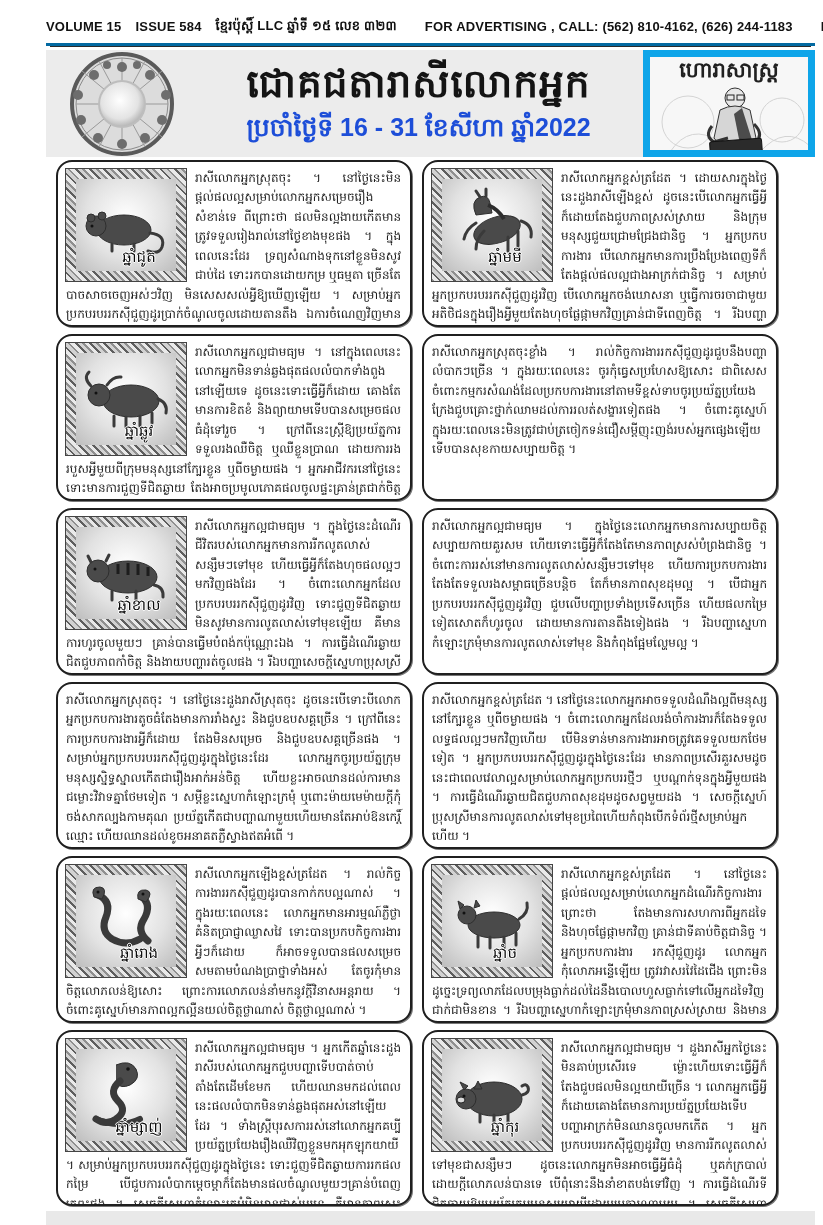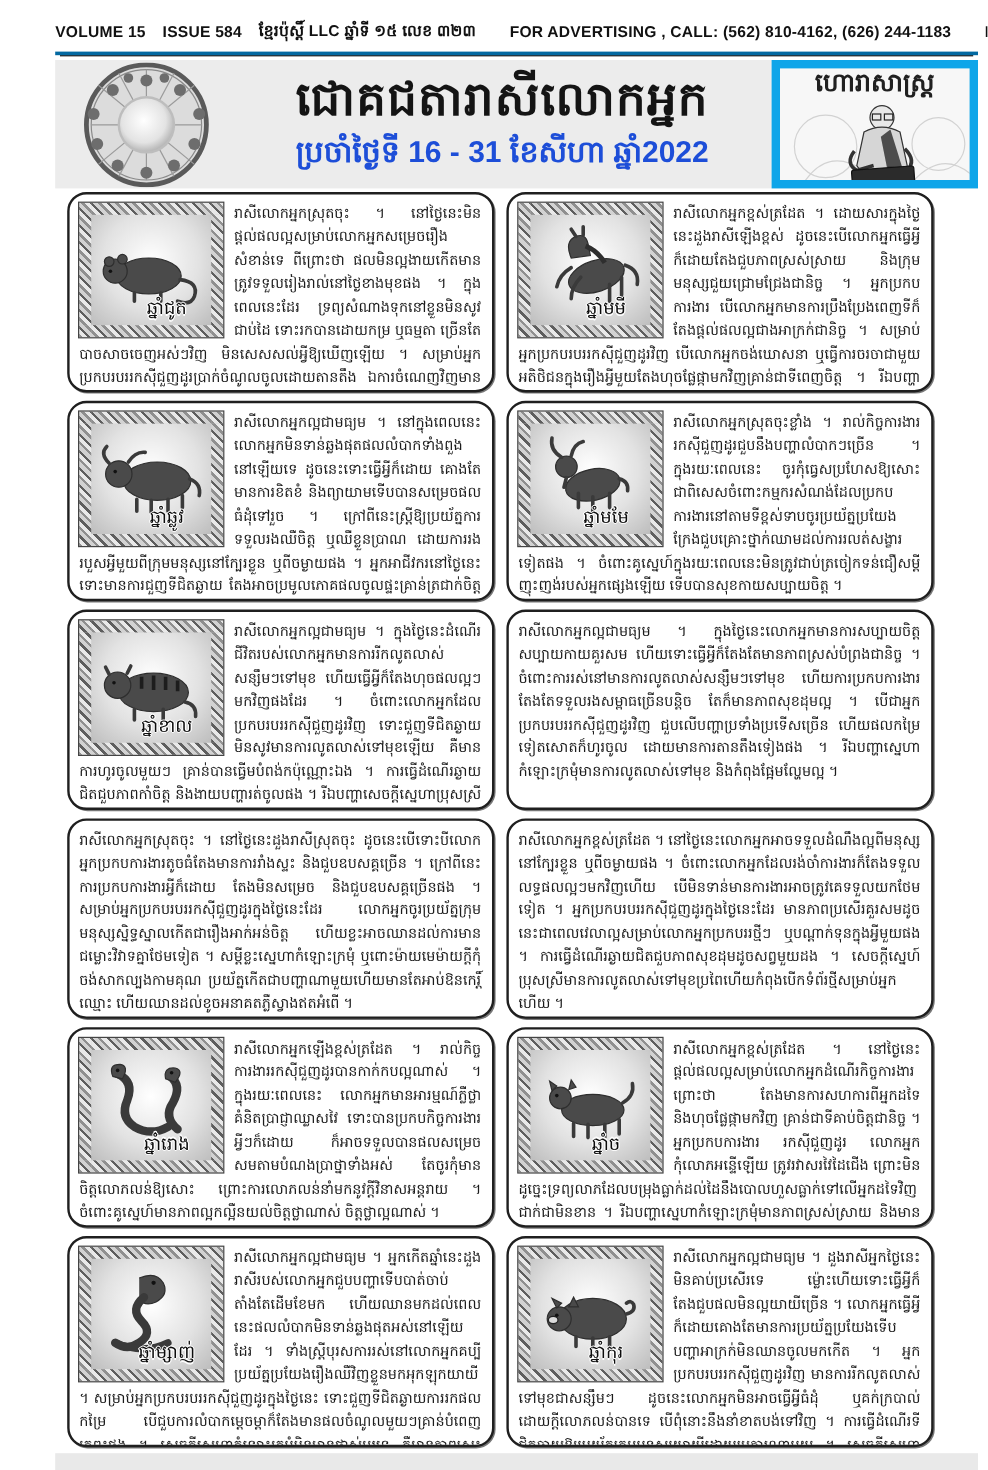--- a/index.html
+++ b/index.html
@@ -192,30 +192,20 @@
           <path class="ink-line" d="M38,57 v10 M50,58 v10 M64,57 v10 M76,54 v10"></path>
           <path class="ink-line" d="M82,40 q10,4 8,14"></path>
           <circle cx="20" cy="34" r="1.5" fill="#111"></circle>
         </svg>
         <span class="year-label">ឆ្នាំឆ្លូវ</span>
       </div>
       <p>រាសីលោកអ្នកល្អជាមធ្យម ។ នៅក្នុងពេលនេះលោកអ្នកមិនទាន់ឆ្លងផុតផលលំបាកទាំងពួងនៅឡើយទេ ដូចនេះទោះធ្វើអ្វីក៏ដោយ គោងតែមានការខិតខំ និងព្យាយាមទើបបានសម្រេចផលធំដុំទៅរួច ។ ក្រៅពីនេះស្ត្រីឱ្យប្រយ័ត្នការទទួលរងឈឺចិត្ត ឬឈឺខ្លួនប្រាណ ដោយការរងរបួសអ្វីមួយពីក្រុមមនុស្សនៅក្បែរខ្លួន ឬពីចម្ងាយផង ។ អ្នកអាជីវករនៅថ្ងៃនេះ ទោះមានការជួញទីជិតឆ្ងាយ តែងអាចប្រមូលភោគផលចូលផ្ទះគ្រាន់ត្រជាក់ចិត្ត ។ ការធ្វើដំណើរទីជិតឆ្ងាយជួបសេចក្តីសុខក្សេមក្សាន្តដូចមួយសព្វដង ។ រីឯបញ្ហាស្នេហា បើចង់ជ្រើសរើសគូស្រករពុំសូវល្អទេ ព្រោះច្រើនជួបគូកម្មច្រើនជាងគូព្រេង ។</p>
     </div>
 
     <div class="card">
-      <div class="animal-frame">
-        <svg viewBox="0 0 100 80">
-          <ellipse class="ink" cx="52" cy="45" rx="23" ry="13" transform="rotate(-12 52 45)"></ellipse>
-          <circle class="ink" cx="30" cy="30" r="9"></circle>
-          <path class="ink-line" d="M26,22 q-10,-6 -8,-16 M34,21 q2,-10 10,-12"></path>
-          <path class="ink-line" d="M30,39 l-2,8 M40,52 v12 M52,55 v12 M66,52 v12"></path>
-          <path class="ink-line" d="M74,40 q8,2 7,10"></path>
-        </svg>
-        <span class="year-label">ឆ្នាំមមែ</span>
-      </div>
       <p>រាសីលោកអ្នកស្រុតចុះខ្លាំង ។ រាល់កិច្ចការងាររកស៊ីជួញដូរជួបនឹងបញ្ហាលំបាកៗច្រើន ។ ក្នុងរយៈពេលនេះ ចូរកុំធ្វេសប្រហែសឱ្យសោះ ជាពិសេសចំពោះកម្មករសំណង់ដែលប្រកបការងារនៅតាមទីខ្ពស់ទាបចូរប្រយ័ត្នប្រយែង ក្រែងជួបគ្រោះថ្នាក់ឈាមដល់ការរលត់សង្ខារទៀតផង ។ ចំពោះគូស្នេហ៍ក្នុងរយៈពេលនេះមិនត្រូវជាប់ត្រចៀកទន់ជឿសម្តីញុះញង់របស់អ្នកផ្សេងឡើយ ទើបបានសុខកាយសប្បាយចិត្ត ។</p>
     </div>
 
     <div class="card">
       <div class="animal-frame">
         <svg viewBox="0 0 100 80">
           <ellipse class="ink" cx="52" cy="44" rx="29" ry="16"></ellipse>
           <circle class="ink" cx="22" cy="38" r="11"></circle>
           <path class="ink-line" d="M15,29 l-3,-6 M30,28 l3,-6"></path>
           <g stroke="#1d1d1d" stroke-width="3">

